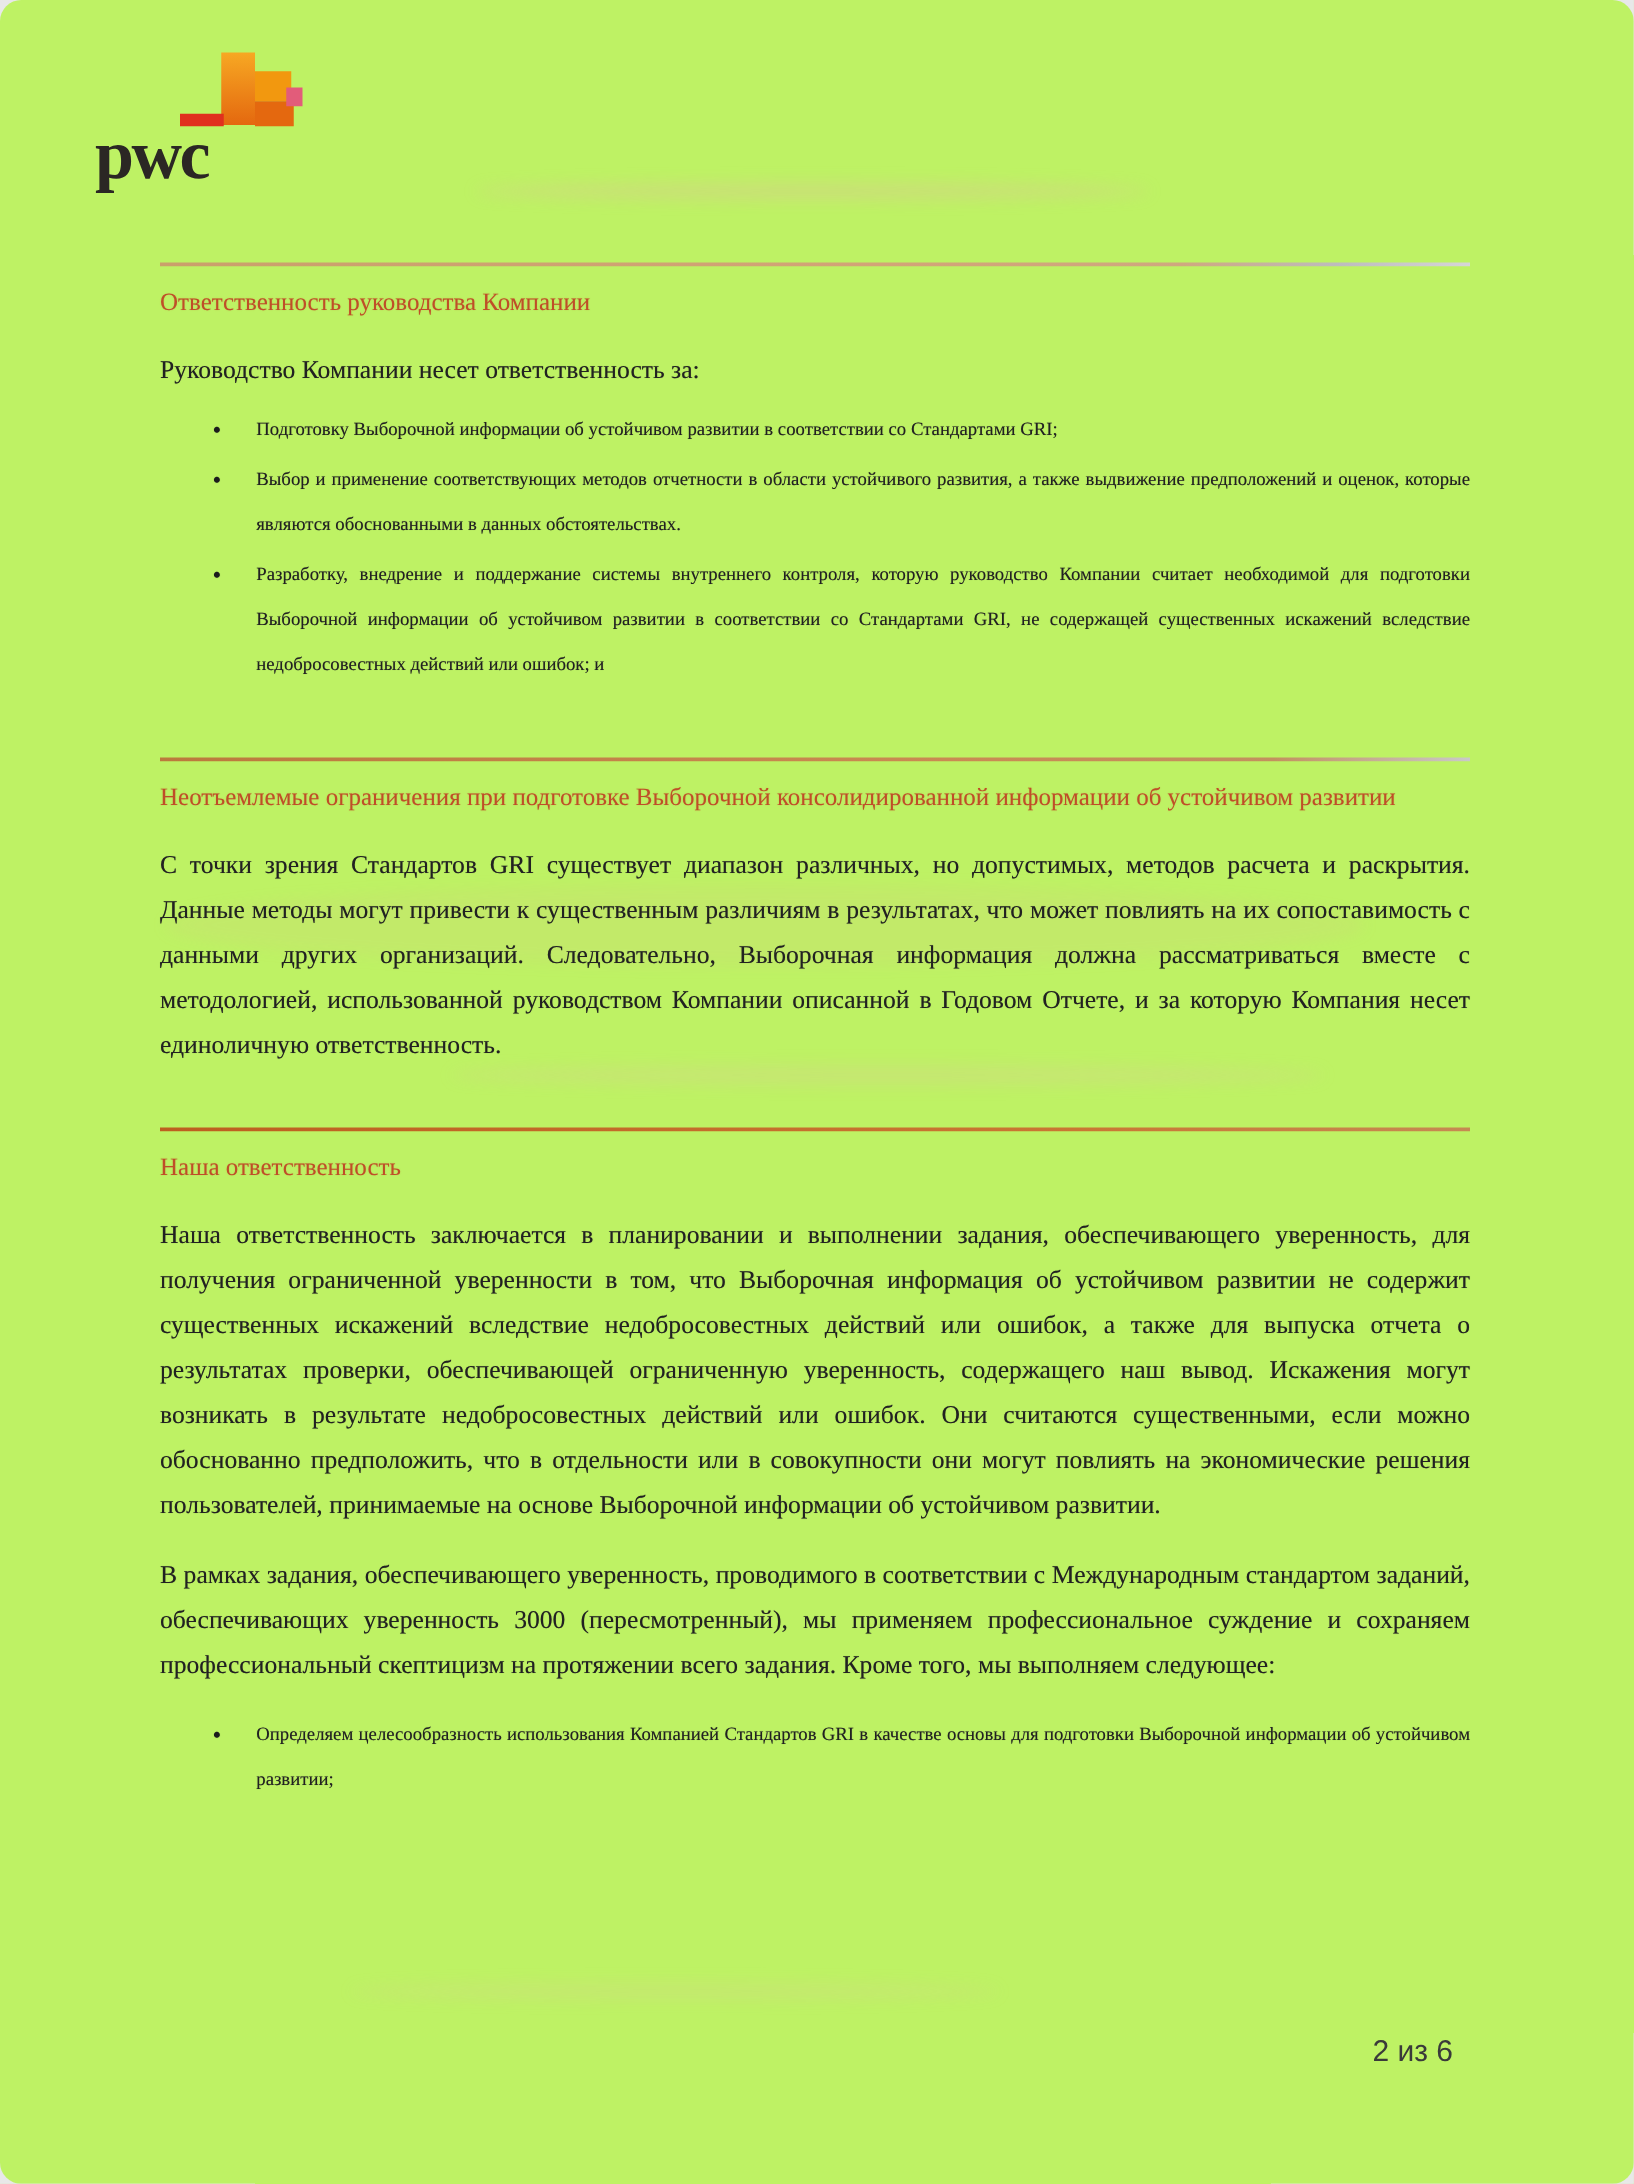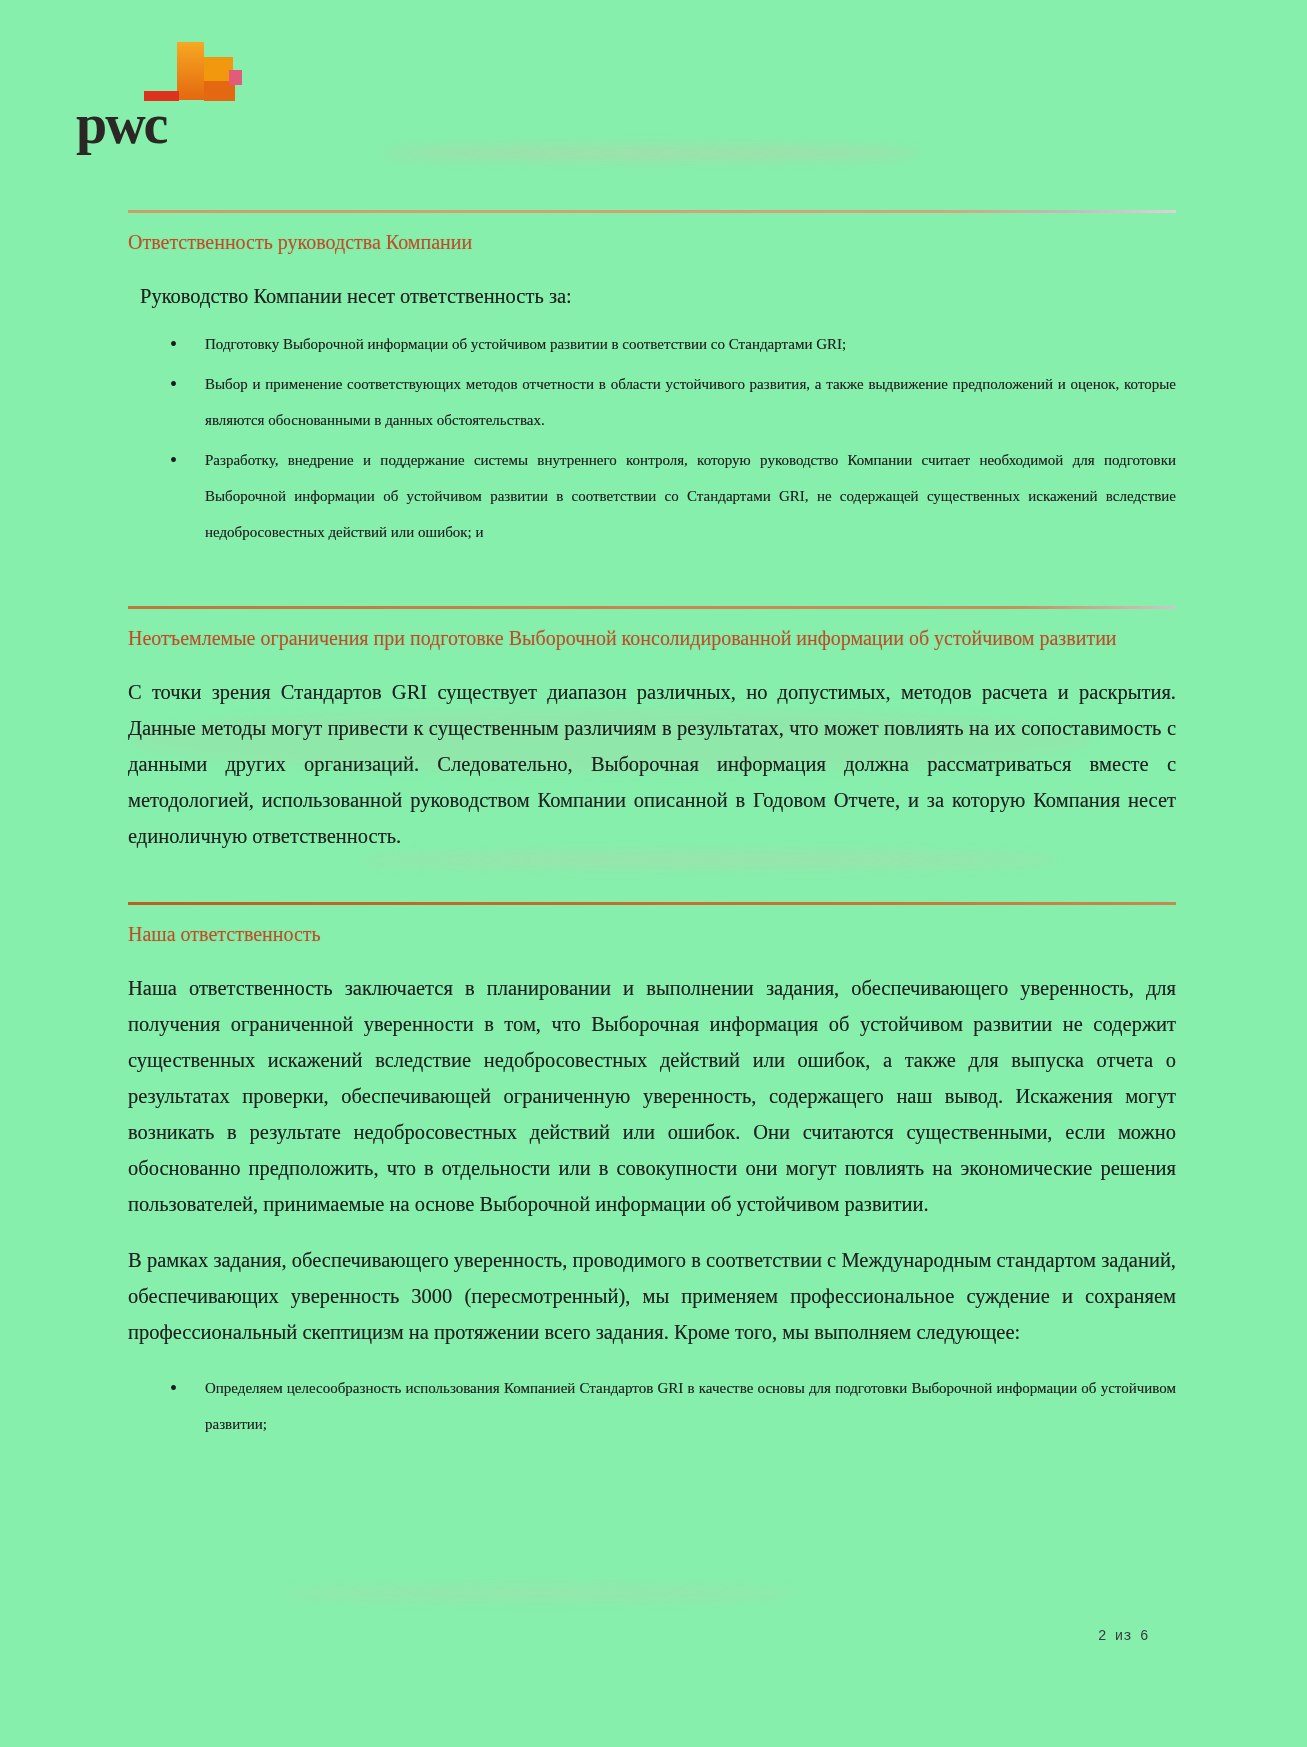--- a/index.html
+++ b/index.html
@@ -1,23 +1,24 @@
 <!DOCTYPE html>
 <html lang="ru" style="--heading: #bf4e28; --body-text: #212121; --footer: #3a3a3a; --logo-orange: #f7a823; --logo-mid: #f2980f; --logo-deep: #e4680f; --logo-red: #e0301e; --logo-pink: #e25c7a; --wordmark: #2b2724;"><head>
 <meta charset="utf-8">
 <style>
   html,body { margin:0; padding:0; background:#e8e8e8; }
   .page {
     position:relative;
     width:1307px; height:1747px;
     margin:0 auto;
-    background:#86efac;
+    background:#bef264;
     overflow:hidden;
     font-family:"Liberation Serif", serif;
     color:var(--body-text, #212121);
+    border-radius:17px;
   }
 
   
   .logo { position:absolute; top:36px; left:76px; width:200px; height:130px; }
   .logo .blk { position:absolute; display:block; }
   .blk-tall  { left:101px; top:6px;  width:27px; height:58px;
                background:linear-gradient(180deg, var(--logo-orange,#f7a823), var(--logo-deep,#e4680f)); }
   .blk-upper { left:128px; top:21px; width:29px; height:24px; background:var(--logo-mid,#f2980f); }
   .blk-lower { left:128px; top:45px; width:31px; height:20px; background:var(--logo-deep,#e4680f); }
   .blk-pink  { left:153px; top:34px; width:13px; height:15px; background:var(--logo-pink,#e25c7a); }
@@ -41,21 +42,21 @@
   .sec-h {
     margin:0 0 18px 0;
     font-size:20px; font-weight:400; line-height:35px;
     color:var(--heading,#bf4e28);
     text-shadow:0 0 1px rgba(191,78,40,0.35);
   }
   .just-h { text-align:justify; }
 
   p { margin:0 0 20px 0; font-size:20.5px; line-height:36px; }
   .just { text-align:justify; }
-  .intro { margin-bottom:12px;margin-left:12px; }
+  .intro { margin-bottom:12px; }
   body .soft, p, li { text-shadow:0 0 0.6px rgba(40,40,40,0.45); }
 
   ul.bullets { list-style:none; margin:0 0 22px 0; padding:0; }
   ul.bullets li {
     position:relative; padding-left:77px;
     font-size:15px; line-height:36px; text-align:justify;
     margin:0 0 4px 0;
   }
   ul.bullets li::before {
     content:"\2022";
@@ -63,22 +64,22 @@
     font-size:20px; color:#1c1c1c;
   }
   ul.bullets.spaced li { margin-bottom:28px; }
 
   .gap2 { display:block; margin-top:56px; }
   .gap3 { display:block; margin-top:48px; }
 
   
   .footer {
     position:absolute; top:1628px; left:1098px;
-    font-family:Liberation Mono, monospace;
-    font-size:14px; color:var(--footer,#3a3a3a);
+    font-family:Liberation Sans, sans-serif;
+    font-size:24px; color:var(--footer,#3a3a3a);
   }
 
   
   .artifact { position:absolute; border-radius:50%; filter:blur(6px); pointer-events:none; }
   .a1 { top:146px;  left:380px; width:540px; height:14px; background:rgba(233,178,168,0.28); }
   .a2 { top:708px;  left:132px; width:960px; height:64px; background:rgba(238,170,160,0.10); }
   .a3 { top:852px;  left:360px; width:700px; height:16px; background:rgba(235,185,175,0.20); }
   .a4 { top:1586px; left:280px; width:520px; height:14px; background:rgba(235,185,175,0.16); }
 </style>
 </head>

